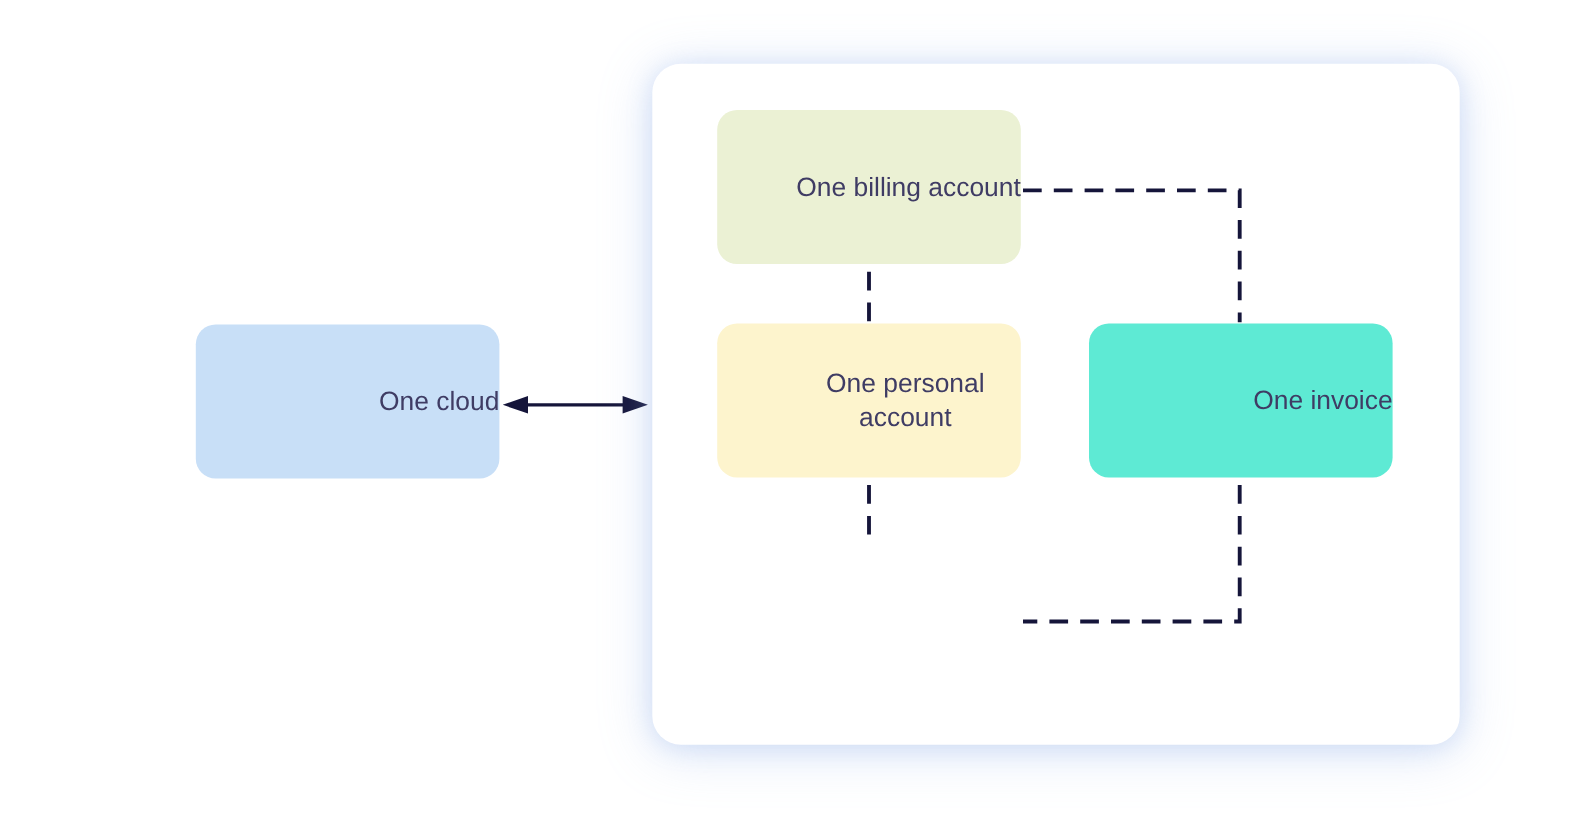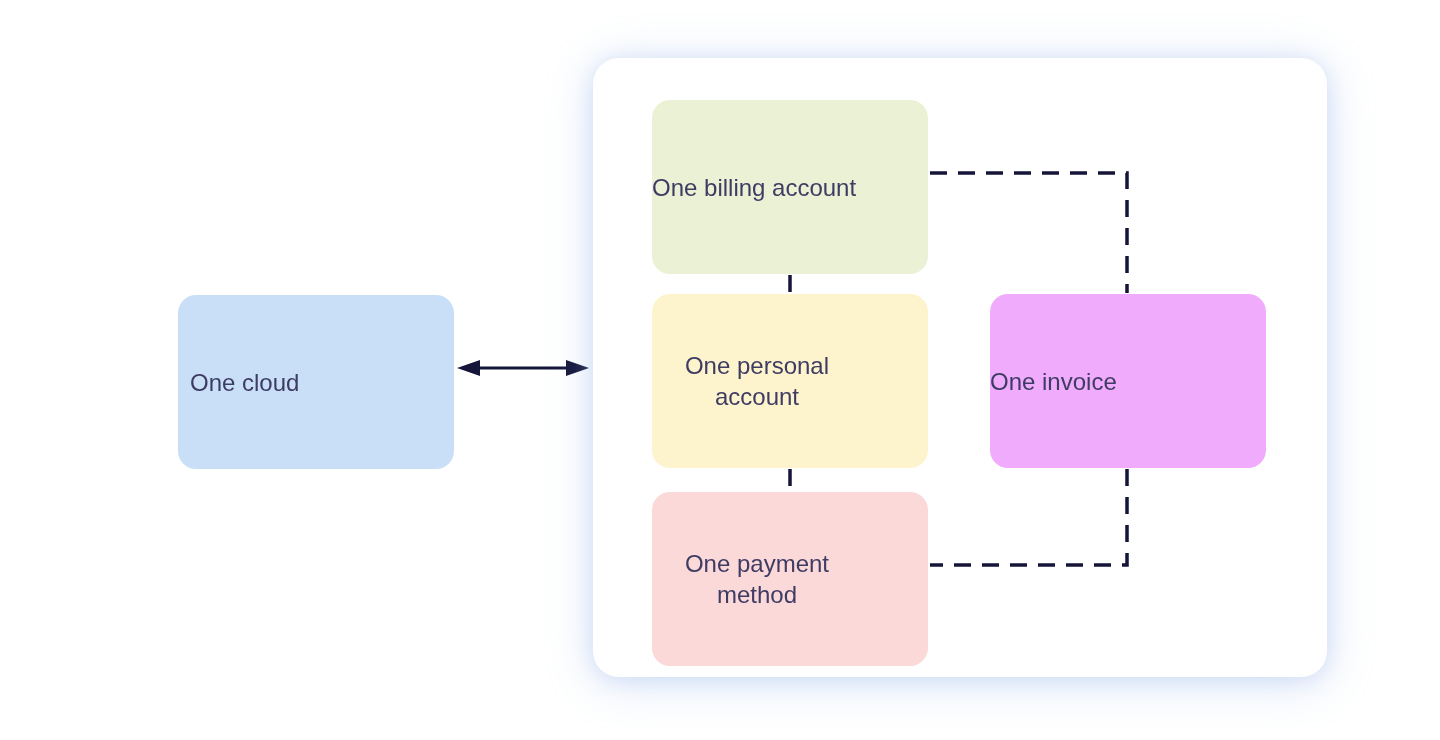--- a/index.html
+++ b/index.html
@@ -11,25 +11,25 @@
     background: #ffffff;
     overflow: hidden;
     font-family: "Liberation Sans", sans-serif;
     font-size: 24px;
     line-height: 31px;
     font-weight: 400;
   }
   .node {
     position: absolute;
     width: 276px;
-    height: 174px;
+    height: 140px;
     border-radius: 18px;
     display: flex;
     align-items: center;
-    justify-content: flex-start;
+    justify-content: flex-end;
     text-align: center;
   }
   .node .label {
     display: inline-block;
     max-width: 210px;
   }
   .node-cloud   { left: 178px; top: 295px; padding-left: 12px; }
   .panel {
     position: absolute;
     left: 593px; top: 58px;
@@ -86,22 +86,19 @@
     </svg>
 
     <div class="node node-billing" style="background: rgb(235, 241, 212);">
       <span class="label">One billing account</span>
     </div>
 
     <div class="node node-personal" style="background: rgb(253, 244, 205);">
       <span class="label">One personal account</span>
     </div>
 
-    <div class="node node-invoice" style="background: #f0abfc;">
+    <div class="node node-invoice" style="background: #5eead4;">
       <span class="label">One invoice</span>
     </div>
 
-    <div class="node node-payment" style="background: rgb(252, 217, 217);">
-      <span class="label">One payment method</span>
-    </div>
 
   </div>
 </div>
 
 </body></html>

